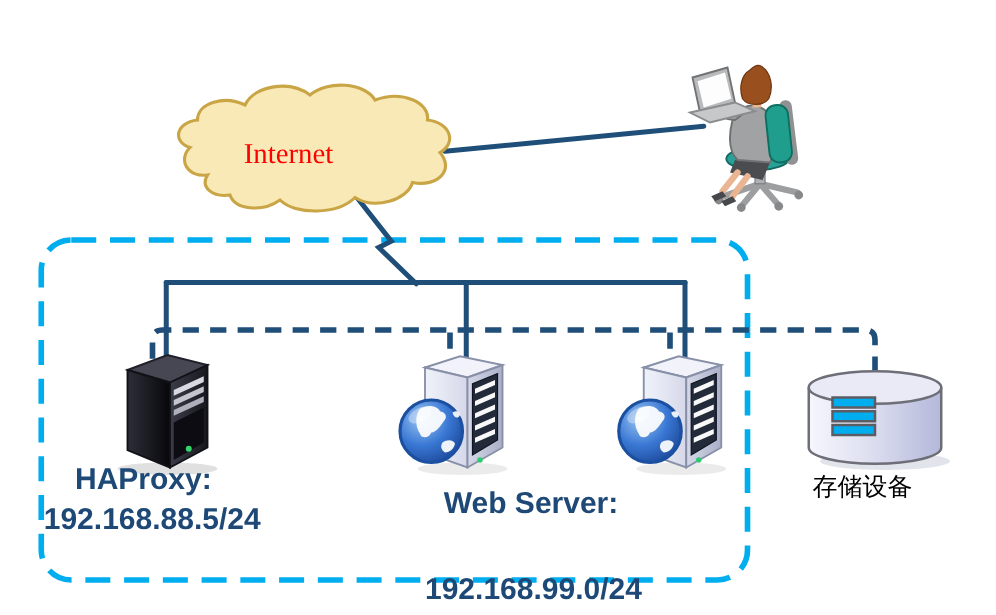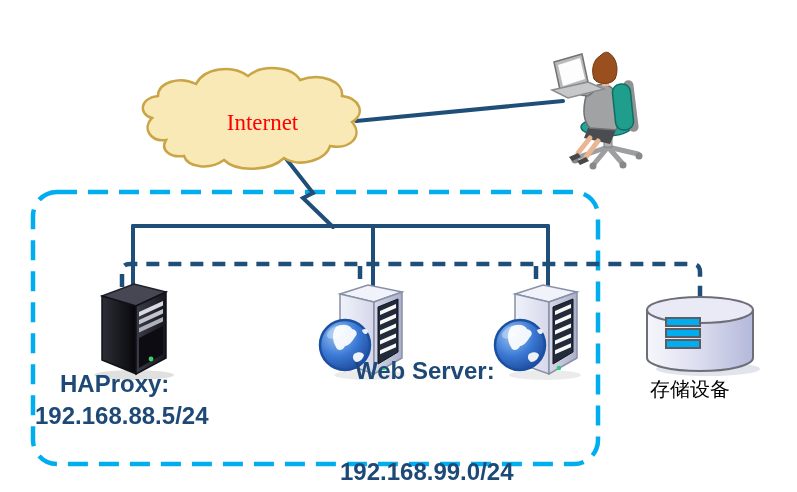--- a/index.html
+++ b/index.html
@@ -18,21 +18,21 @@
   #stage svg{position:absolute;left:0;top:0;}
 
   .cluster-border{fill:none;stroke:var(--color-cluster-border);stroke-width:4.5;
                   stroke-dasharray:20 11;stroke-linecap:butt;}
   .net-line{fill:none;stroke:var(--color-line);stroke-width:4;stroke-linecap:round;}
   .net-dash{fill:none;stroke:var(--color-line);stroke-width:4.5;stroke-dasharray:13 9;stroke-linecap:butt;}
   .cloud{fill:var(--color-cloud-fill);stroke:var(--color-cloud-stroke);stroke-width:2.5;}
 
   .lbl{position:absolute;text-align:left;color:var(--color-label-text);
        font-weight:bold;font-size:24px;line-height:1.1;white-space:nowrap;}
-  .internet-lbl{position:absolute;text-align:center;color:var(--color-internet-text);
+  .internet-lbl{position:absolute;color:var(--color-internet-text);
        font-family:"Liberation Serif",serif;font-size:23px;white-space:nowrap;}
   .storage-lbl{position:absolute;text-align:left;color:var(--color-storage-label-text);
        font-size:20px;white-space:nowrap;font-family:"Liberation Sans",sans-serif;}
 </style>
 </head>
 <body>
 
 <div id="stage">
 
   <svg width="797" height="492" viewBox="0 0 797 492">
@@ -164,17 +164,17 @@
         <polygon points="4,56 40,48 56,55 20,64" fill="#c6c8ca" stroke="#8a8c8e" stroke-width="1.5"></polygon>
       </g>
     </g>
   </svg>
 
   <div class="internet-lbl" style="left:195px;top:110px;width:135px;">Internet</div>
 
   <div class="lbl" style="left:60px;top:371px;width:185px;">HAProxy:</div>
   <div class="lbl" style="left:35px;top:403px;width:210px;">192.168.88.5/24</div>
 
-  <div class="lbl" style="left:355px;top:358px;width:195px;">Web Server:</div>
+  <div class="lbl" style="left:355px;top:390px;width:195px;">Web Server:</div>
   <div class="lbl" style="left:340px;top:417px;width:215px;margin-top:42px;">192.168.99.0/24</div>
 
   <div class="storage-lbl" style="left:650px;top:376px;width:110px;">存储设备</div>
 </div>
 
 </body></html>

